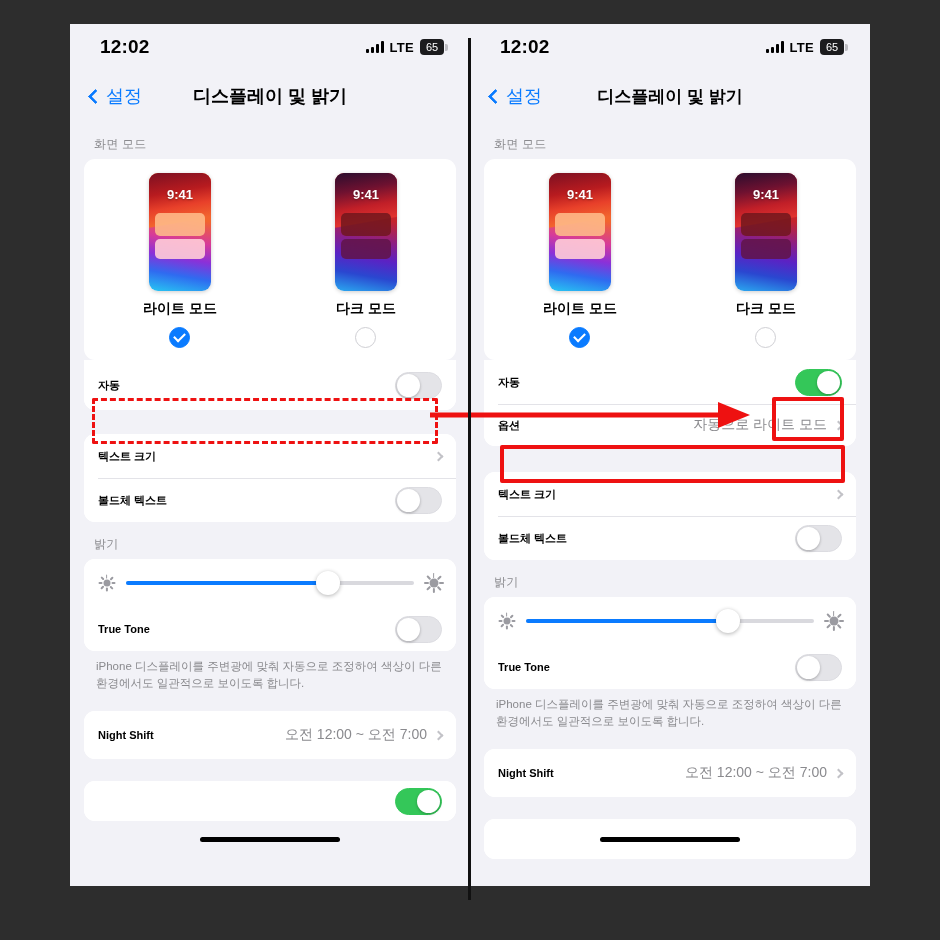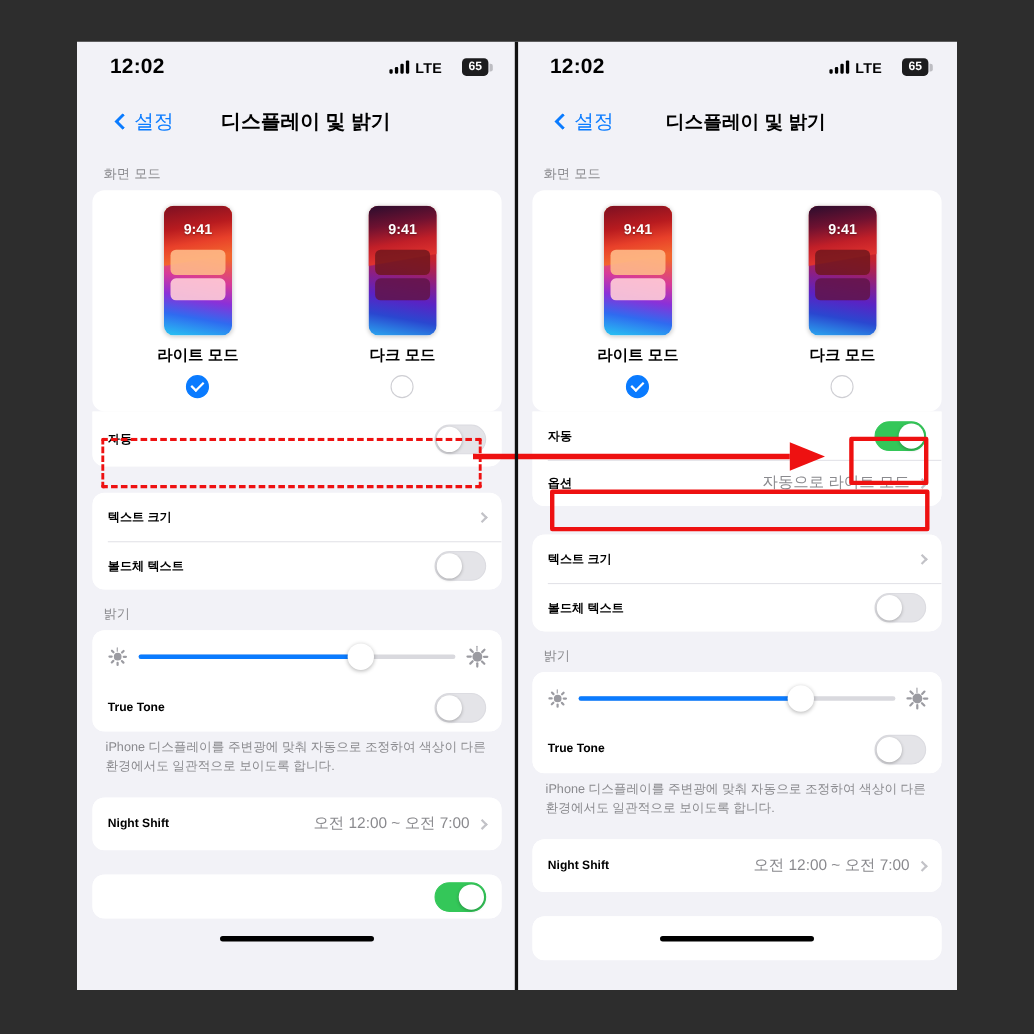--- a/index.html
+++ b/index.html
@@ -6,21 +6,21 @@
   html, body {
     width: 940px; height: 940px;
     background: #2d2d2d;
     font-family: "Liberation Sans", "DejaVu Sans", sans-serif;
     overflow: hidden;
   }
   #stage { position: relative; width: 940px; height: 940px; background: #2d2d2d; }
 
   .panel {
     position: absolute;
-    top: 38px;
+    top: 24px;
     height: 862px;
     background: #f2f2f7;
     overflow: hidden;
   }
   #panel-left  { left: 70px;  width: 400px; }
   #panel-right { left: 470px; width: 400px; }
 
   .divider-vert {
     position: absolute; top: 38px; left: 468px;
     width: 3px; height: 862px; background: #111; z-index: 40;
@@ -33,34 +33,33 @@
     background: #f2f2f7;
   }
   .status-time { font-size: 19px; font-weight: 700; color: #000; letter-spacing: .2px; }
   .status-right { display: flex; align-items: center; gap: 6px; }
   .sig { display: flex; align-items: flex-end; gap: 2px; height: 12px; }
   .sig i { display:block; width: 3px; background: #000; border-radius: 1px; }
   .sig i:nth-child(1){height:4px}.sig i:nth-child(2){height:6px}
   .sig i:nth-child(3){height:9px}.sig i:nth-child(4){height:12px}
   .lte { font-size: 13px; font-weight: 700; color: #000; letter-spacing: .3px; }
   .batt {
-    background:#1c1c1e; color:#fff; font-size:11px; font-weight:700;
+    background:#1c1c1e; color:#fff; font-size:11px; font-weight:400;
     border-radius:4px; padding:2px 4px; min-width:24px; text-align:center;
     position: relative;
-    margin-left: 12px;
   }
   .batt::after{
     content:""; position:absolute; right:-4px; top:5px;
     width:3px; height:7px; background:#bdbdc2; border-radius:0 2px 2px 0;
   }
 
   
   .navbar {
     height: 52px; display: flex; align-items: center;
-    position: relative; background: #f2f2f7; padding: 0 20px; margin-left: 16px;
+    position: relative; background: #f2f2f7; padding: 0 20px;
   }
   .nav-back { display:flex; align-items:center; gap:5px; cursor:pointer; }
   .chev-back {
     width: 11px; height: 11px; border-left: 3px solid #0a7bff;
     border-bottom: 3px solid #0a7bff; transform: rotate(45deg);
     border-radius: 1px;
   }
   .nav-back-label { font-size: 18px; color: #0a7bff; }
   .nav-title {
     position: absolute; left: 0; right: 0; text-align: center;

